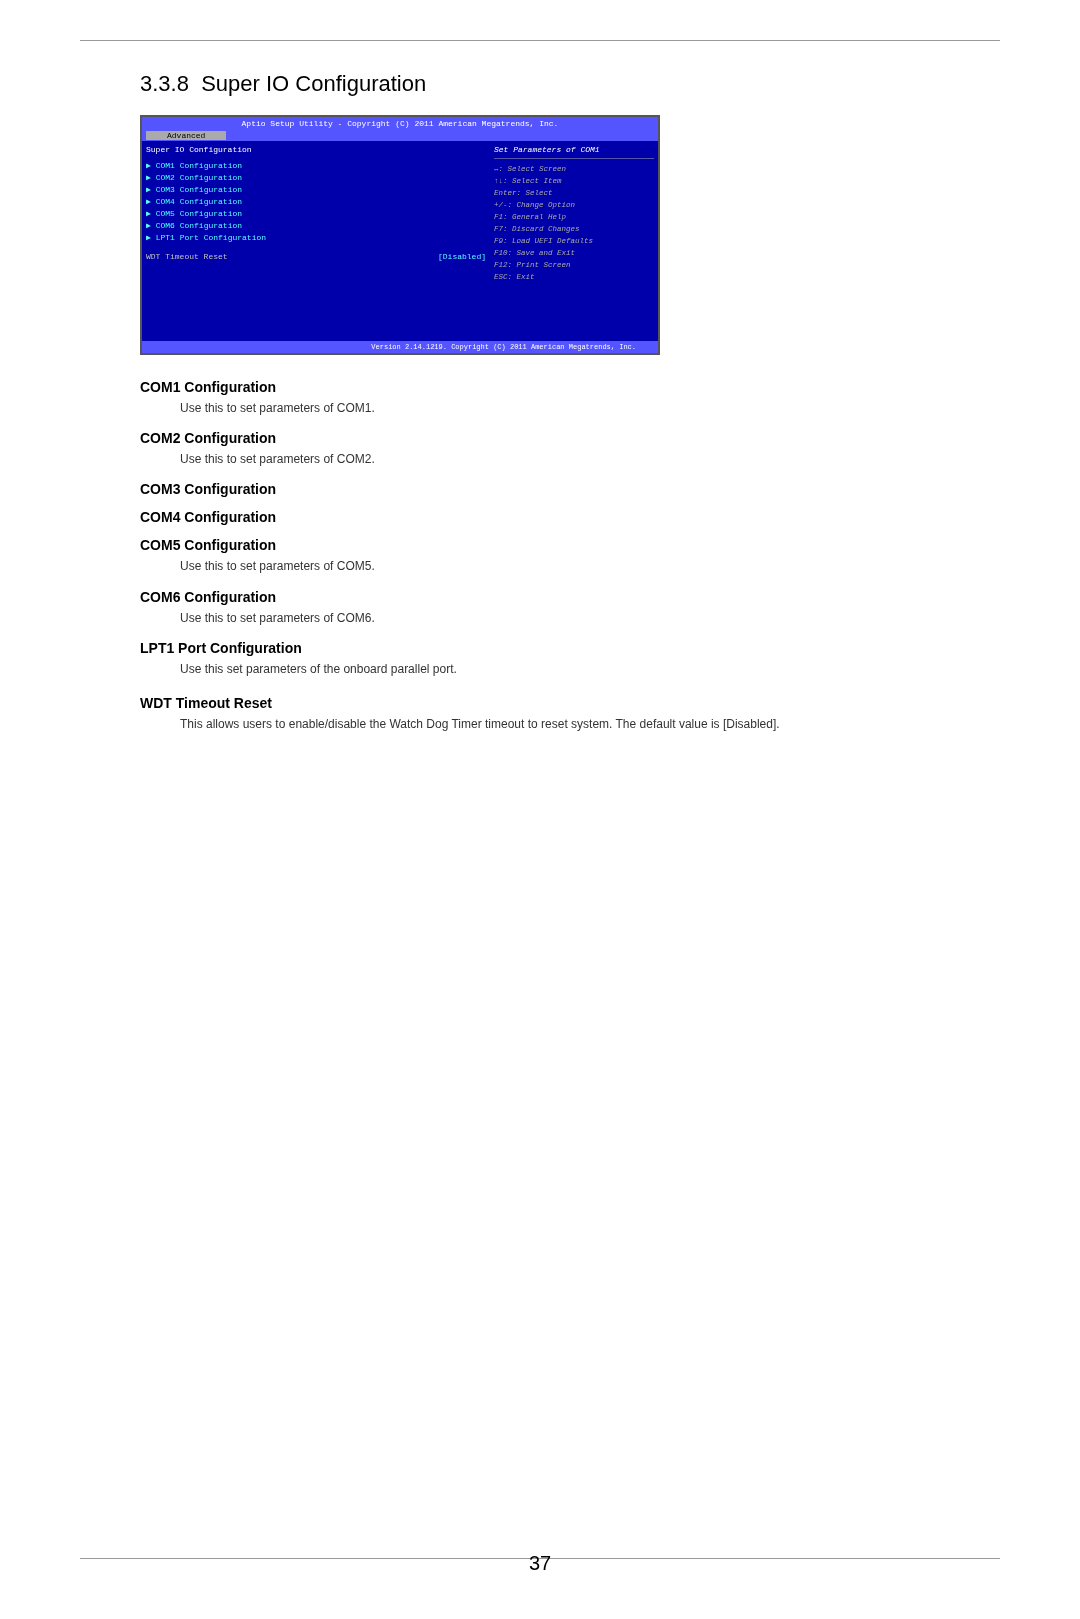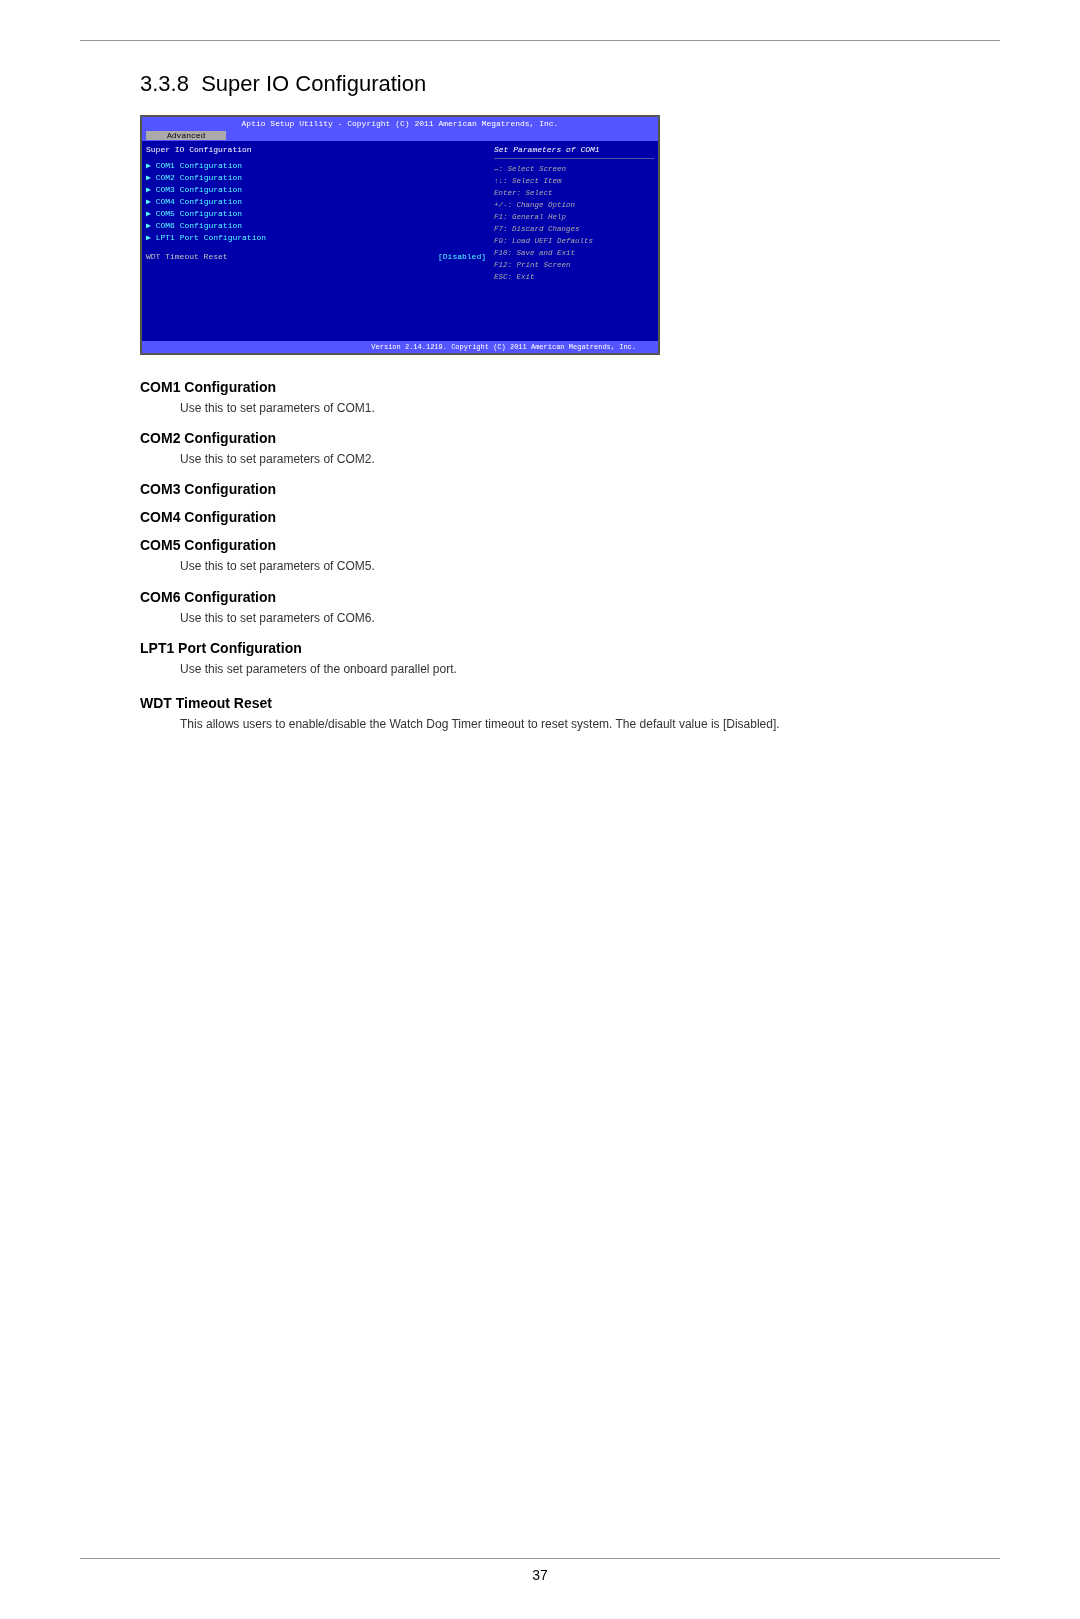--- a/index.html
+++ b/index.html
@@ -151,24 +151,24 @@
 
     .doc-desc {
       font-size: 12px;
       color: #333;
       margin-left: 40px;
       line-height: 1.6;
     }
 
     .page-number {
       position: absolute;
-      bottom: 36px;
+      bottom: 44px;
       left: 50%;
       transform: translateX(-50%);
-      font-size: 14px;
+      font-size: 20px;
       color: #000;
     }
   </style>
 </head>
 <body>
 
 <div class="top-rule"></div>
 
 <div class="page-content">
 

